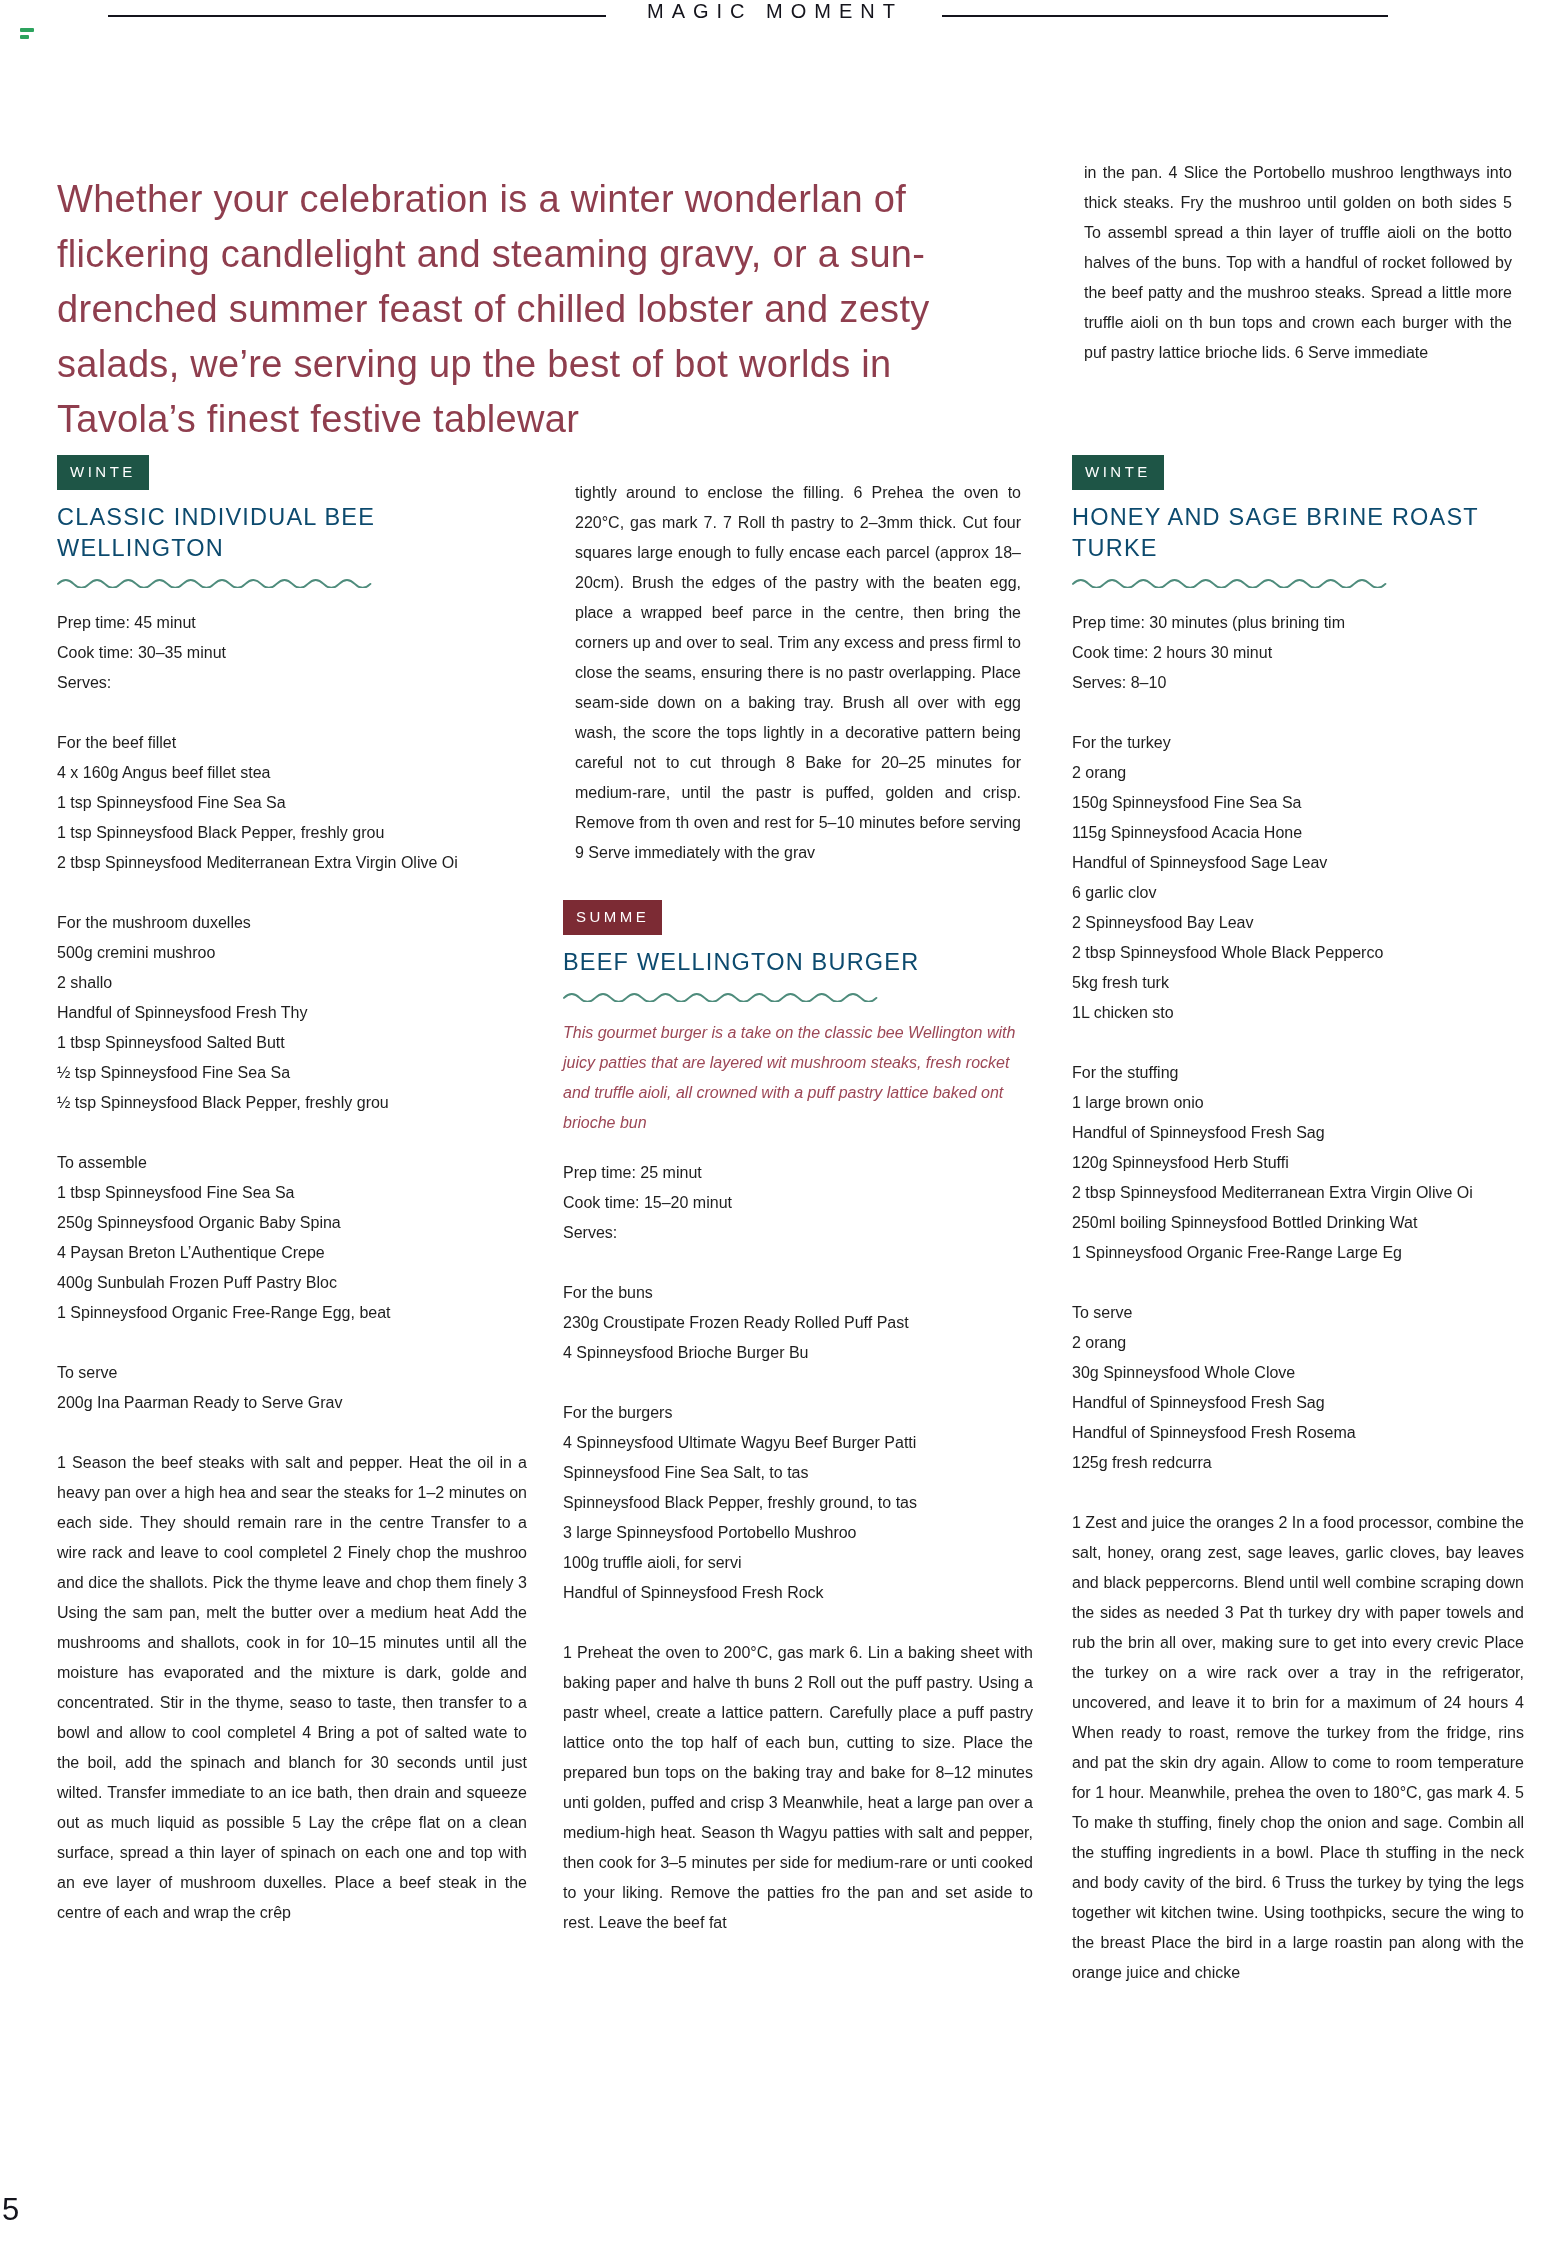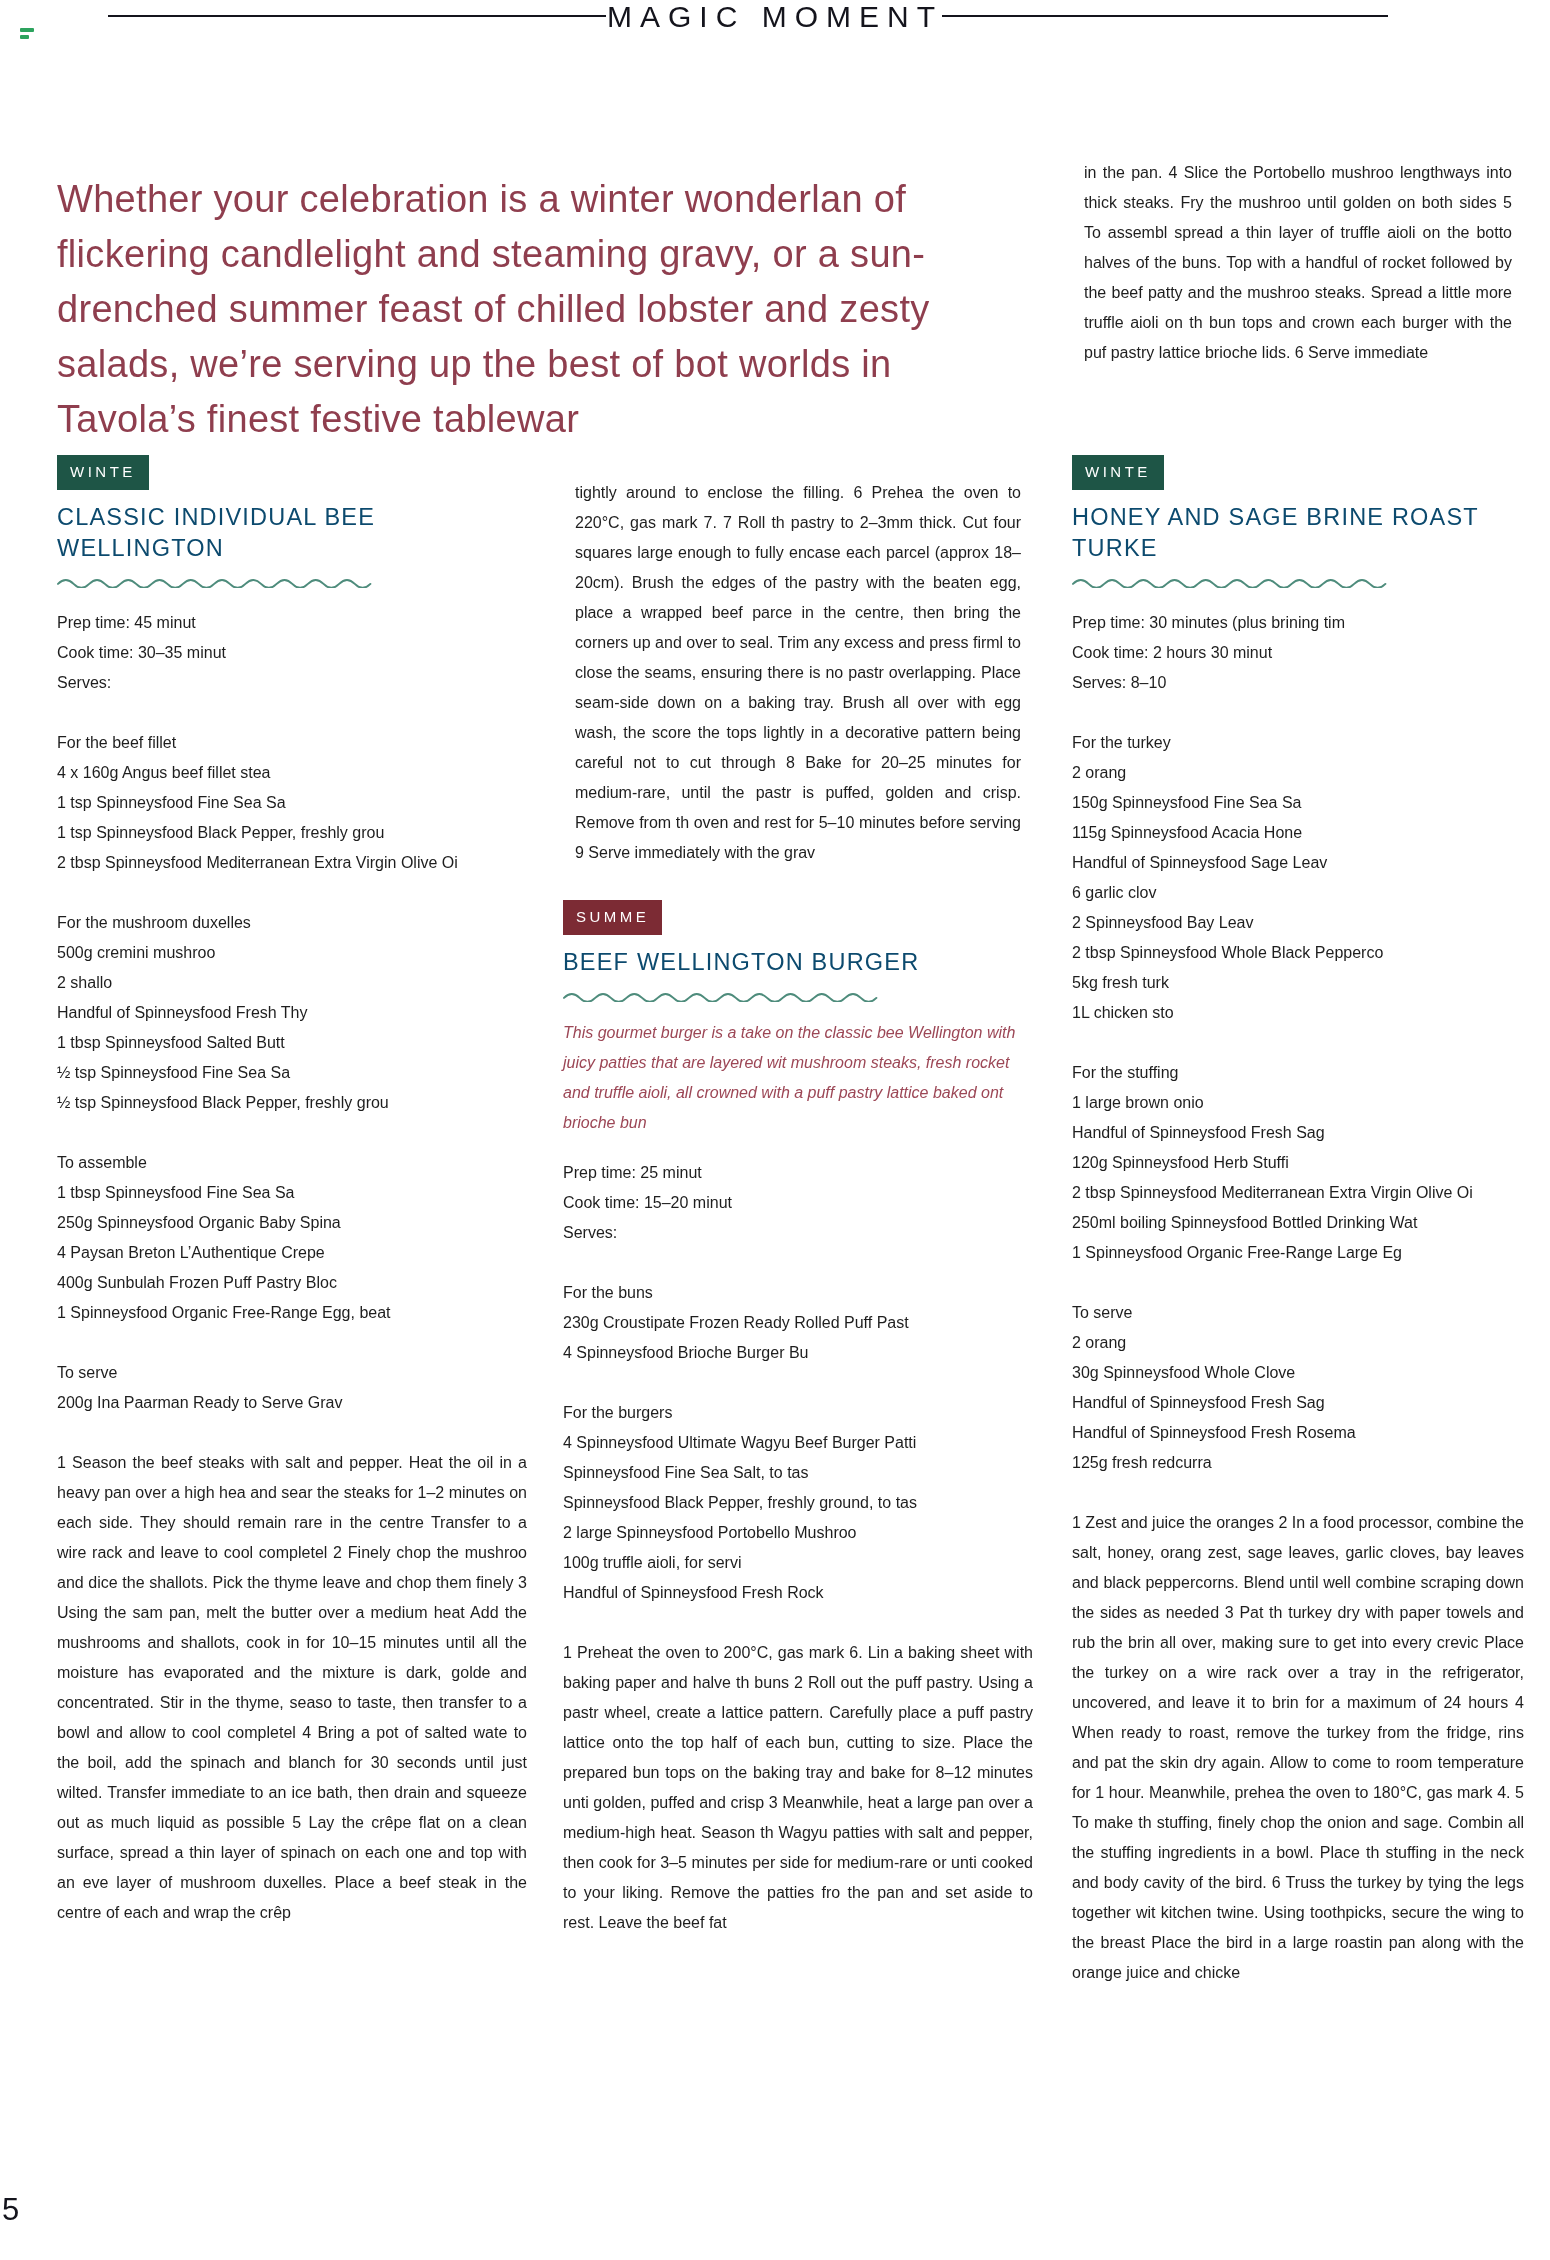--- a/index.html
+++ b/index.html
@@ -3,21 +3,21 @@
 <meta charset="utf-8">
 <style>
   html,body{margin:0;padding:0;}
   body{
     width:1550px;height:2260px;position:relative;background:#ffffff;
     font-family:"Liberation Sans",sans-serif;color:#222;
     -webkit-font-smoothing:antialiased;
   }
   .masthead-title{
     position:absolute;top:0px;left:0;right:0;text-align:center;
-    font-size:30px;letter-spacing:8px;color:#14141c;font-weight:400;
+    font-size:20px;letter-spacing:8px;color:#14141c;font-weight:400;
   }
   .rule{position:absolute;top:15px;border-top:2px solid #14141c;height:0;}
   .rule-left{left:108px;width:498px;}
   .rule-right{left:942px;width:446px;}
   .logo{position:absolute;left:20px;top:28px;width:14px;}
   .logo .bar{height:4px;background:#2da35e;margin-bottom:3px;border-radius:1px;}
   .logo .bar-short{width:9px;}
   .intro{
     position:absolute;left:57px;top:134px;width:905px;
     font-size:38px;line-height:55px;color:#8f3e4e;letter-spacing:0.3px;
@@ -134,21 +134,21 @@
           <div class="ing">230g Croustipate Frozen Ready Rolled Puff Past</div>
           <div class="ing">4 Spinneysfood Brioche Burger Bu</div>
         </div>
     </div>
     <div class="section">
       <div>For the burgers</div>
       <div>
           <div class="ing">4 Spinneysfood Ultimate Wagyu Beef Burger Patti</div>
           <div class="ing">Spinneysfood Fine Sea Salt, to tas</div>
           <div class="ing">Spinneysfood Black Pepper, freshly ground, to tas</div>
-          <div class="ing">2 large Spinneysfood Portobello Mushroo</div>
+          <div class="ing">3 large Spinneysfood Portobello Mushroo</div>
           <div class="ing">100g truffle aioli, for servi</div>
           <div class="ing">Handful of Spinneysfood Fresh Rock</div>
         </div>
     </div>
     <p class="instructions">1 Preheat the oven to 200°C, gas mark 6. Lin a baking sheet with baking paper and halve th buns 2 Roll out the puff pastry. Using a pastr wheel, create a lattice pattern. Carefully place a puff pastry lattice onto the top half of each bun, cutting to size. Place the prepared bun tops on the baking tray and bake for 8–12 minutes unti golden, puffed and crisp 3 Meanwhile, heat a large pan over a medium-high heat. Season th Wagyu patties with salt and pepper, then cook for 3–5 minutes per side for medium-rare or unti cooked to your liking. Remove the patties fro the pan and set aside to rest. Leave the beef fat</p>
   </div>
 </div>
 
 <div class="colblock" id="col3">
   <span class="tag tag-winter">WINTE</span>

